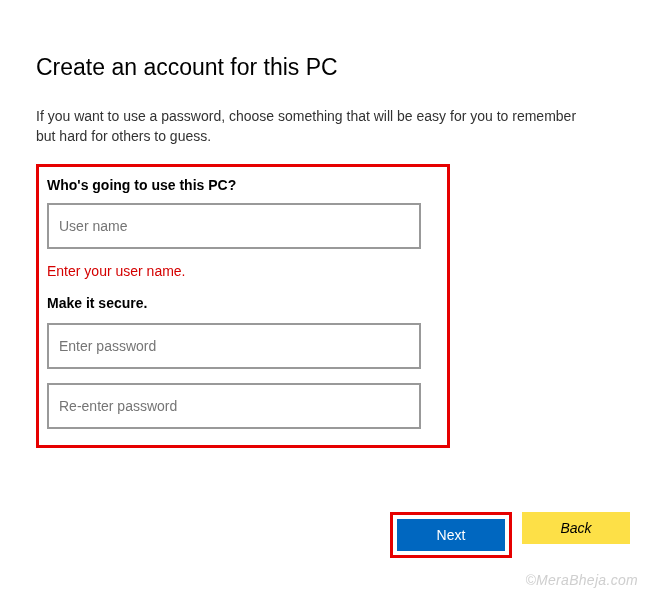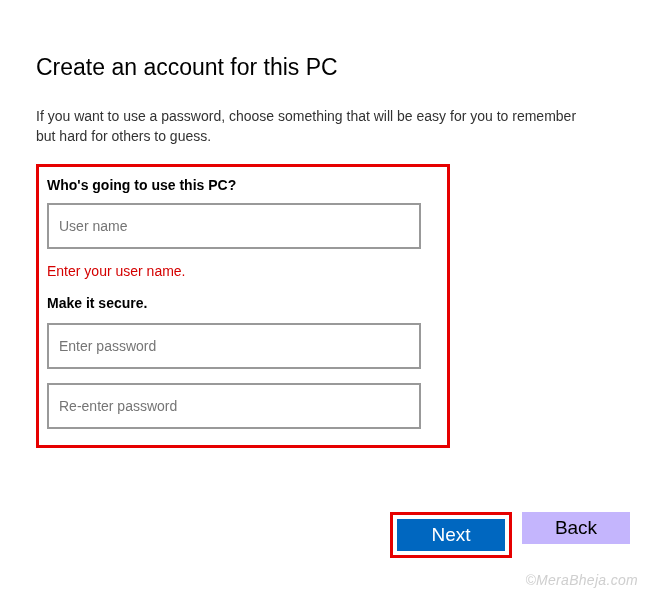--- a/index.html
+++ b/index.html
@@ -78,31 +78,32 @@
       gap: 10px;
     }
     .next-wrap {
       border: 3px solid #e60000;
       padding: 4px;
     }
     .btn {
       width: 108px;
       height: 32px;
       border: none;
-      font-size: 19px;
+      font-size: 14px;
       font-family: inherit;
       cursor: pointer;
     }
     .btn-primary {
       background: #0067c0;
       color: #fff;
     }
     .btn-secondary {
-      background: #c4b5fd;
+      background: #fde047;
       color: #000;
+      font-style: italic;
     }
     .watermark {
       position: absolute;
       bottom: 12px;
       right: 14px;
       font-size: 14px;
       color: #cfcfcf;
       font-style: italic;
       letter-spacing: 0.3px;
     }

